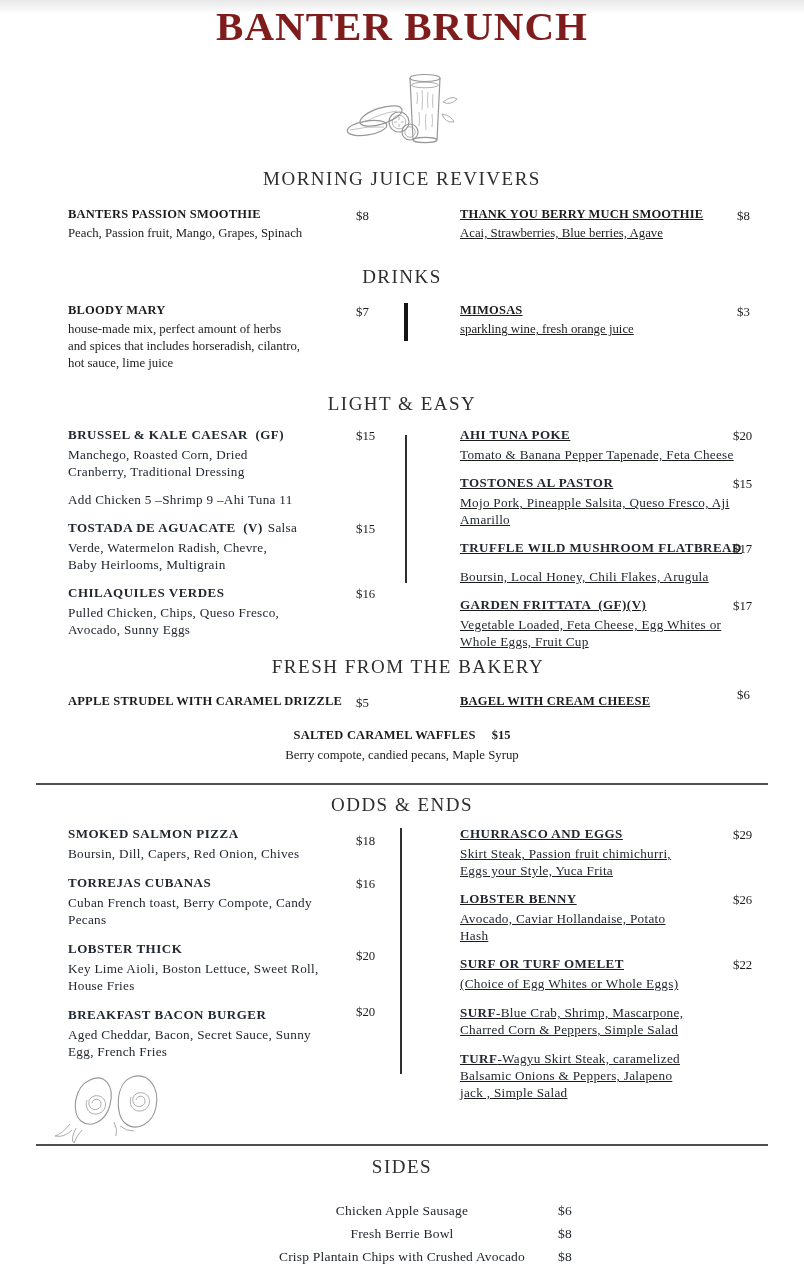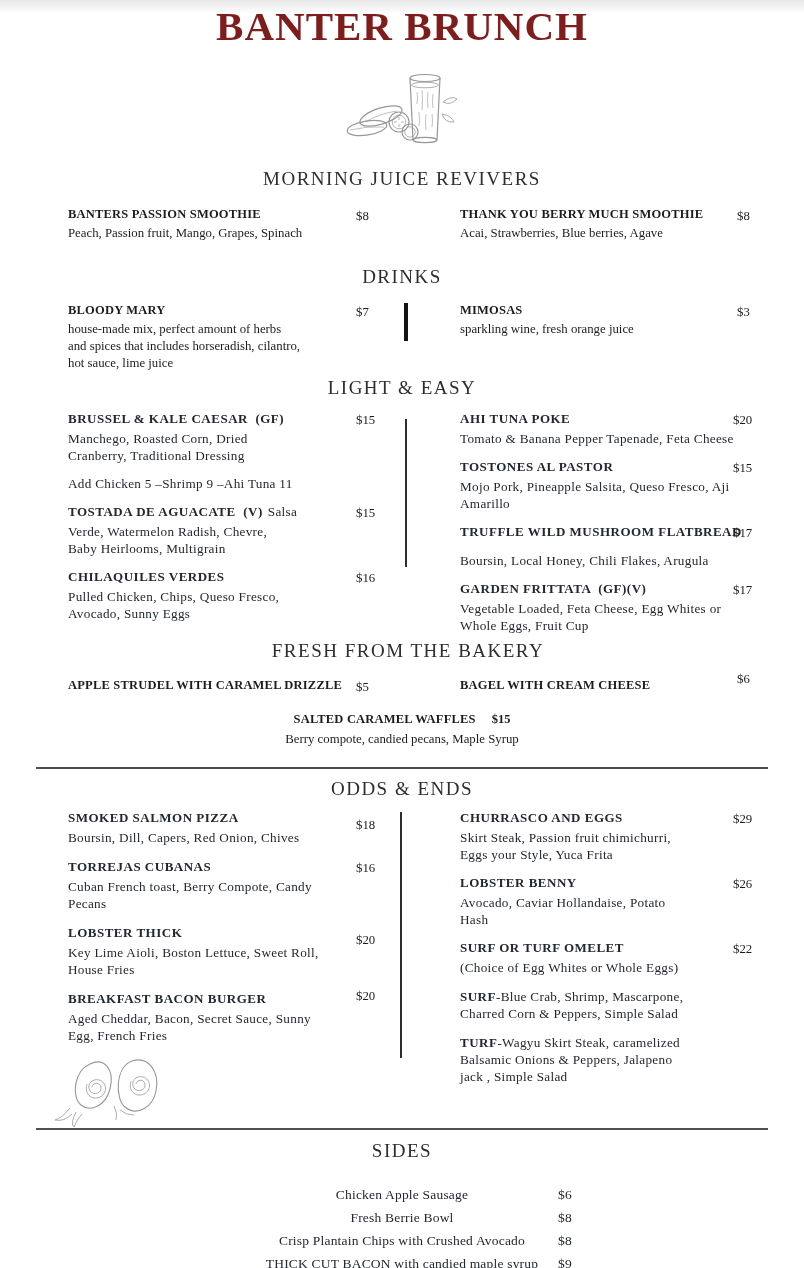--- a/index.html
+++ b/index.html
@@ -14,28 +14,28 @@
   .title{margin:4px 0 0;text-align:center;font-size:41px;line-height:44px;
     font-weight:bold;color:#7f1d1d;letter-spacing:1px;}
   
   .illo-top{display:flex;justify-content:center;margin-top:18px;height:80px;}
   .sketch{stroke:#979797;fill:none;}
   
   .sec{margin:0;text-align:center;font-weight:normal;font-size:19px;line-height:22px;
     letter-spacing:1.5px;color:#2e2e2e;}
   #juice-h{margin-top:22px;}
   #drinks-h{margin-top:24px;}
-  #le-h{margin-top:4px;font-family:Liberation Serif, serif;}
+  #le-h{margin-top:20px;font-family:Liberation Serif, serif;}
   #bakery-h{margin-top:6px;padding-left:12px;}
   #oe-h{margin-top:9px;}
   #sides-h{margin-top:10px;}
   
   .cols{display:flex;position:relative;align-items:flex-start;}
   .col-l{width:405px;padding-left:68px;box-sizing:border-box;}
-  .col-r{flex:1;padding-left:55px;padding-right:50px;box-sizing:border-box;}
+  .col-r{flex:1;padding-left:55px;padding-right:50px;box-sizing:border-box;text-decoration:underline;}
   #juice-row{margin-top:17px;justify-content:space-between;}
   #drinks-row{margin-top:15px;min-height:70px;}
   #le-row{margin-top:12px;}
   #bakery-row{margin-top:16px;}
   #oe-row{margin-top:10px;}
   
   .item{position:relative;margin-bottom:11px;}
   .cols .item:last-child{margin-bottom:0;}
   .iname{font-weight:bold;font-size:12.5px;line-height:15px;letter-spacing:0.2px;white-space:pre-wrap;}
   .idesc{font-size:12.8px;line-height:17px;margin-top:3px;white-space:pre-line;}

